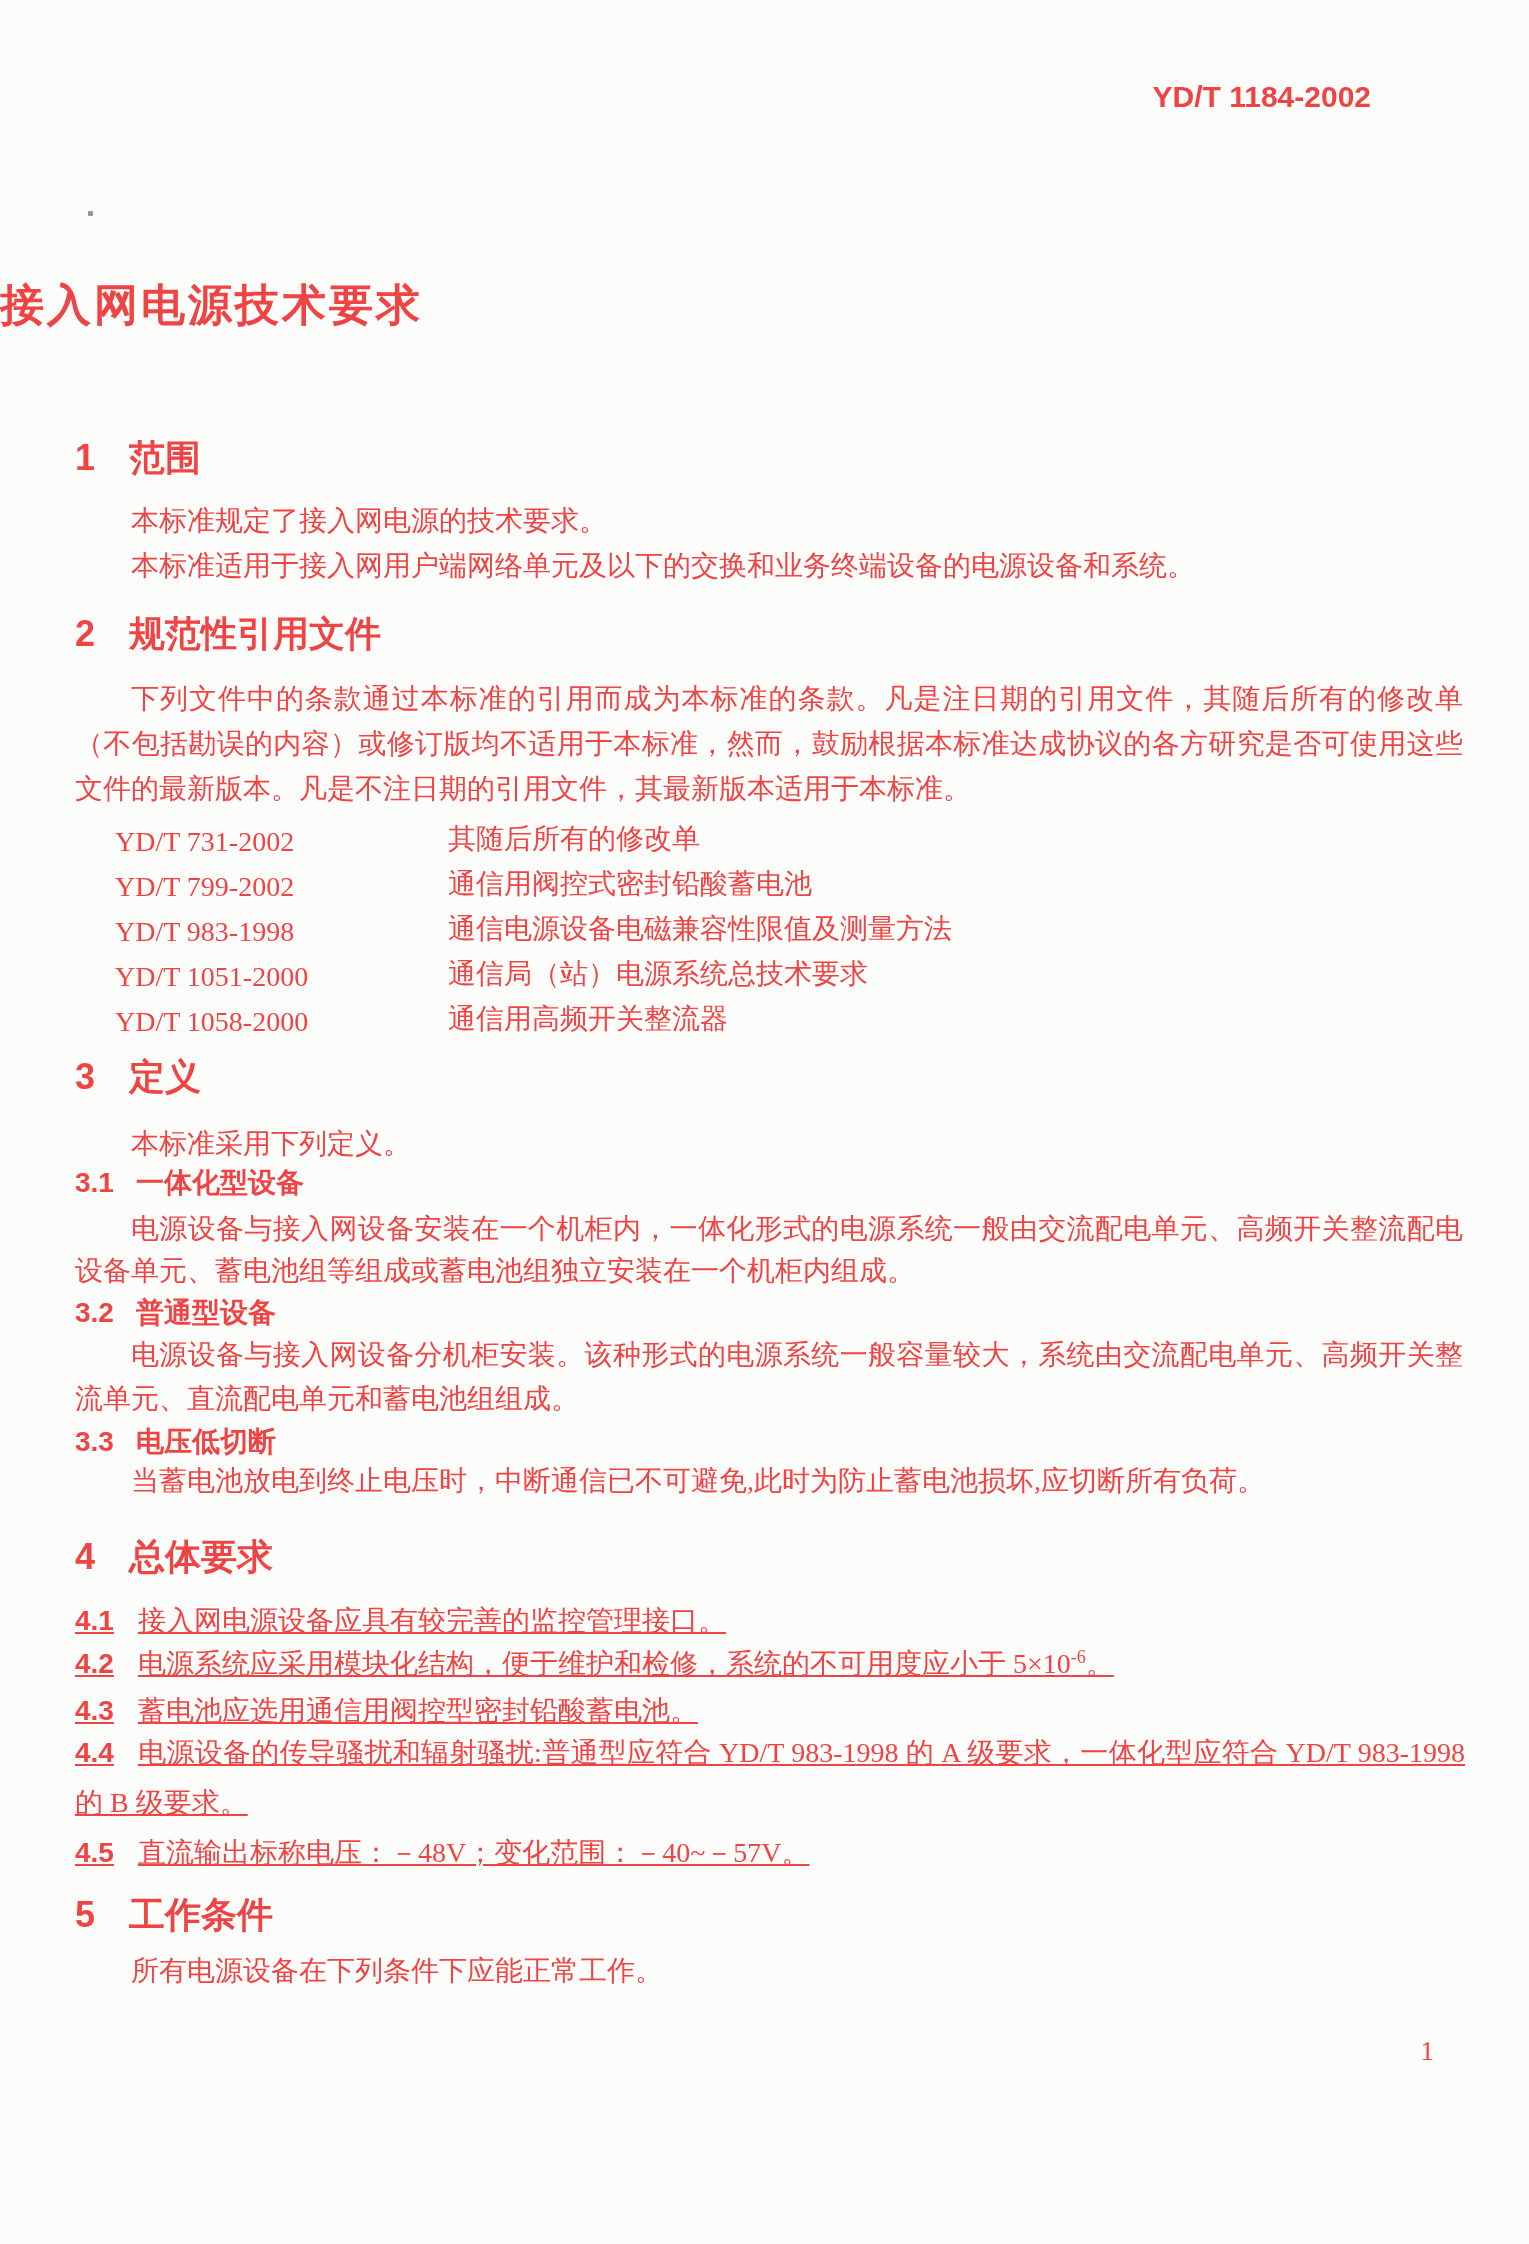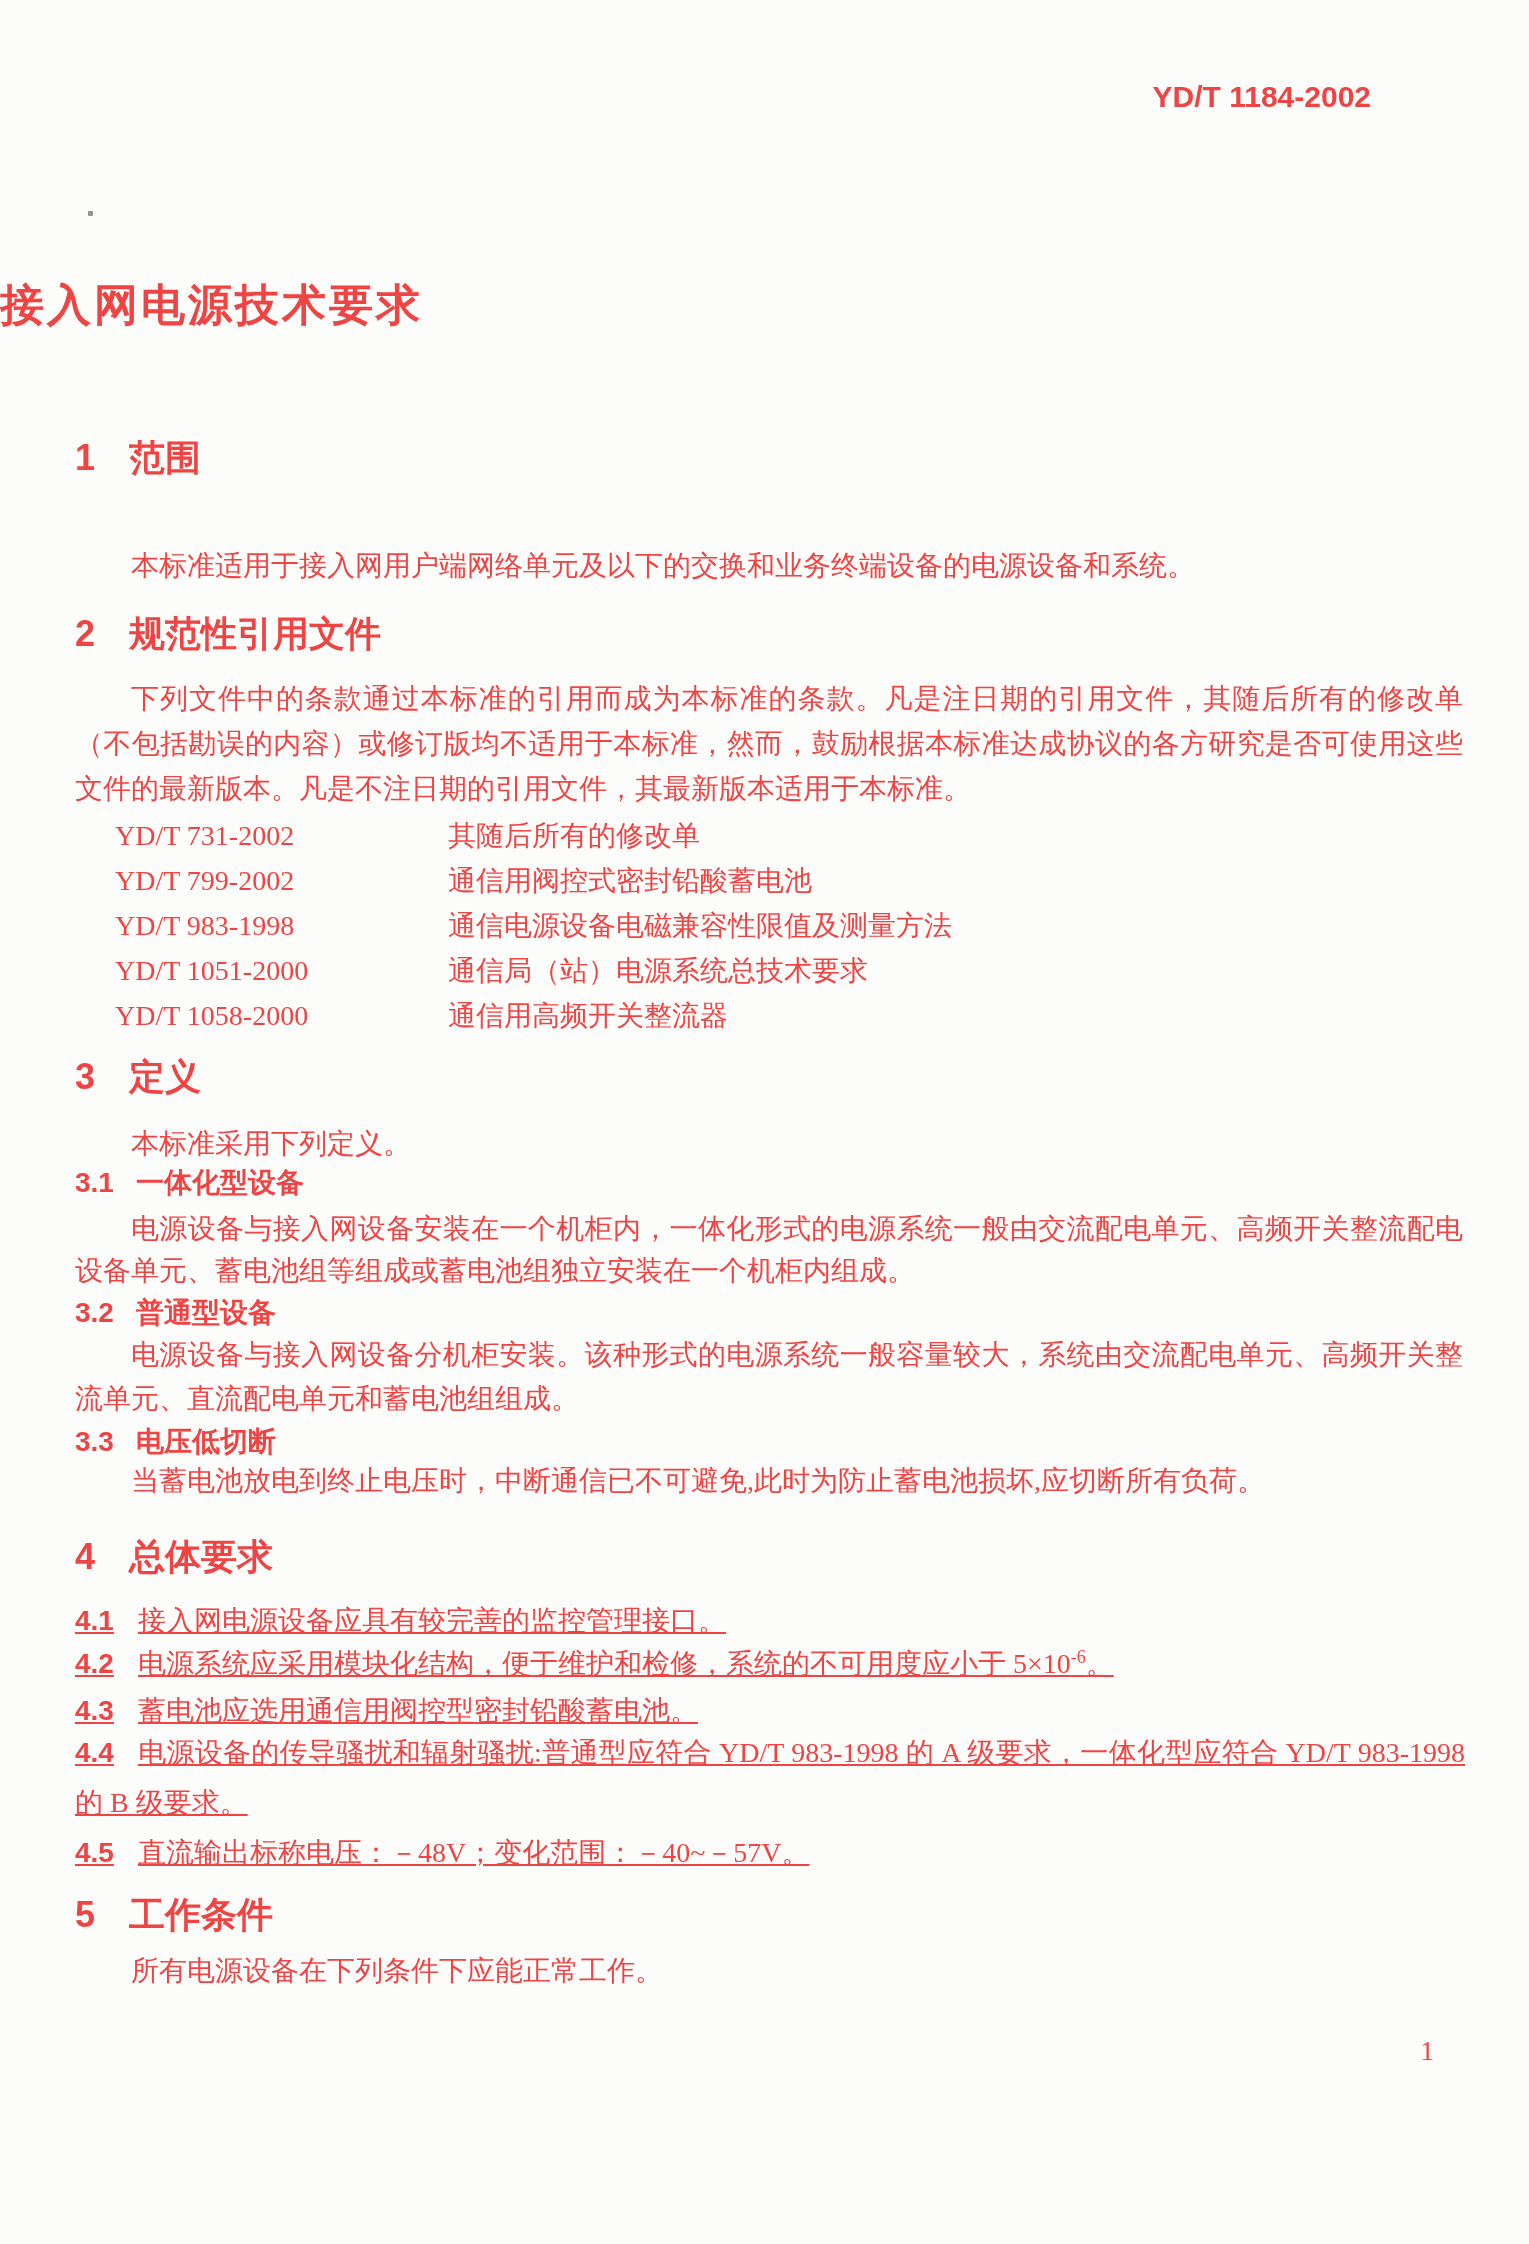--- a/index.html
+++ b/index.html
@@ -40,21 +40,21 @@
     font-size:28px;line-height:45px;
   }
   .indent{text-indent:2em;}
   .just{text-align:justify;}
   .lh42{line-height:42px;}
   .lh44{line-height:44px;}
   .refs{
     position:absolute;left:115px;top:813px;width:1340px;
     font-size:28px;
   }
-  .ref-row{display:flex;height:45px;align-items:center;}
+  .ref-row{display:flex;height:45px;align-items:flex-end;}
   .ref-code{width:333px;flex:0 0 333px;}
   .ref-title{flex:1;}
   .item{
     position:absolute;left:75px;width:1390px;
     font-size:28px;line-height:46px;text-decoration:underline;
   }
   .item .num{
     font-family:"Liberation Sans", sans-serif;
     font-weight:bold;margin-right:24px;
   }
@@ -75,20 +75,21 @@
 
   <div class="speck"></div>
 
   <div class="hdr">YD/T 1184-2002</div>
 
   <div class="doc-title">接入网电源技术要求</div>
 
   <div class="sec-h" style="top:434px">
     <span class="num">1</span><span>范围</span>
   </div>
+  <div class="para indent" style="top:498px">本标准规定了接入网电源的技术要求。</div>
   <div class="para indent" style="top:543px">本标准适用于接入网用户端网络单元及以下的交换和业务终端设备的电源设备和系统。</div>
 
   <div class="sec-h" style="top:610px">
     <span class="num">2</span><span>规范性引用文件</span>
   </div>
   <div class="para indent just" style="top:676px">下列文件中的条款通过本标准的引用而成为本标准的条款。凡是注日期的引用文件，其随后所有的修改单（不包括勘误的内容）或修订版均不适用于本标准，然而，鼓励根据本标准达成协议的各方研究是否可使用这些文件的最新版本。凡是不注日期的引用文件，其最新版本适用于本标准。</div>
 
   <div class="refs">
     <div class="ref-row">
       <span class="ref-code">YD/T 731-2002</span>

